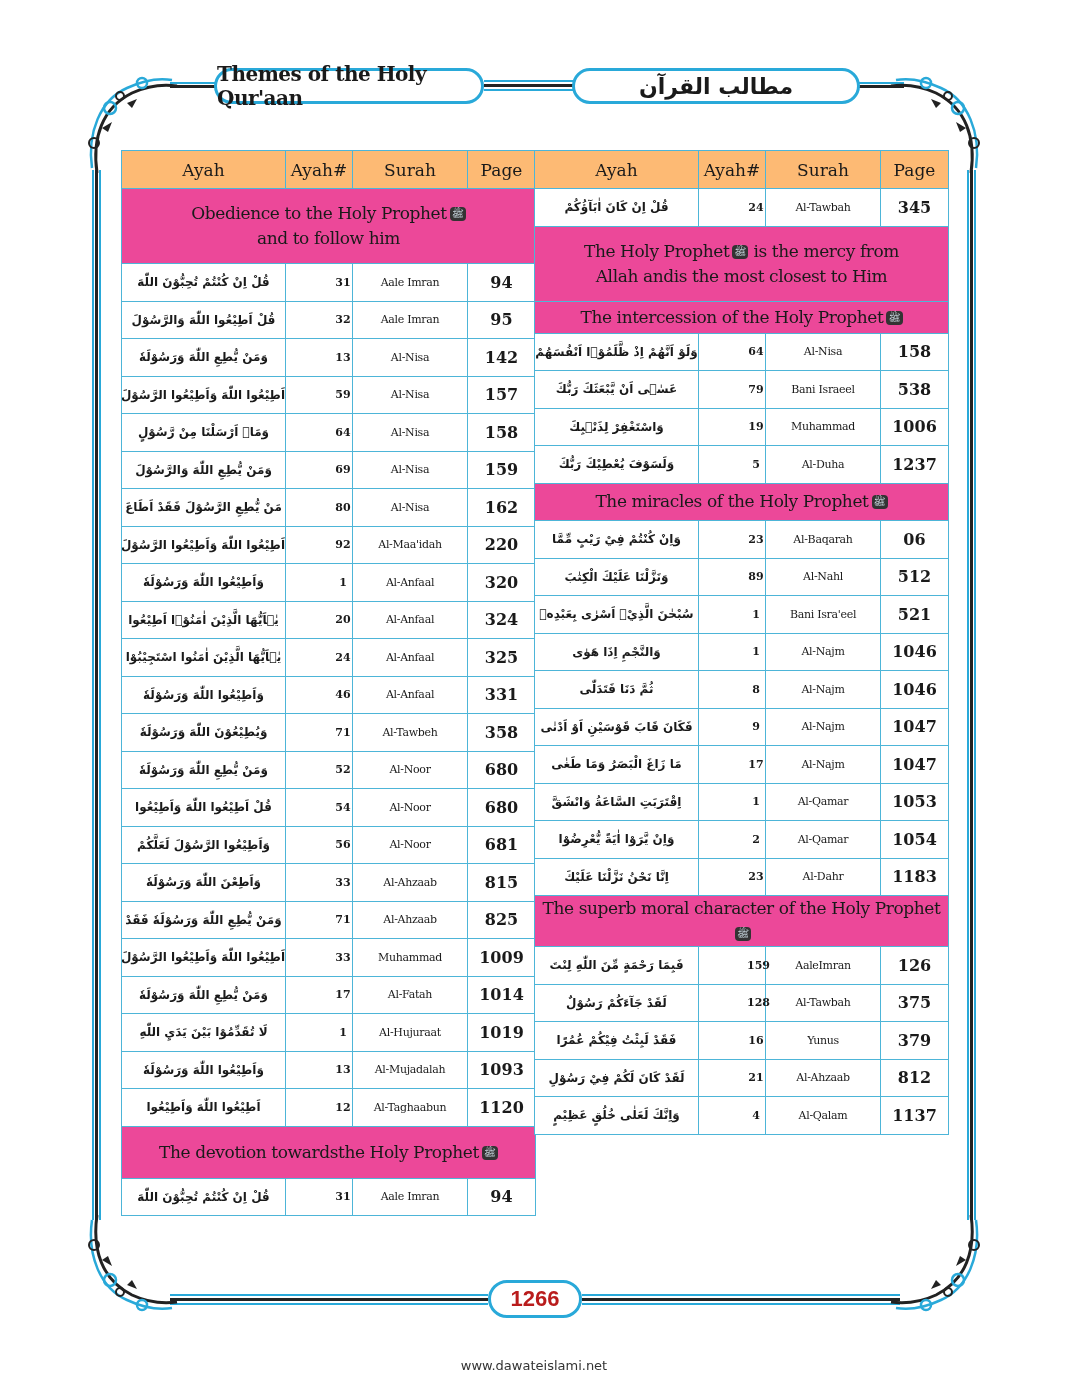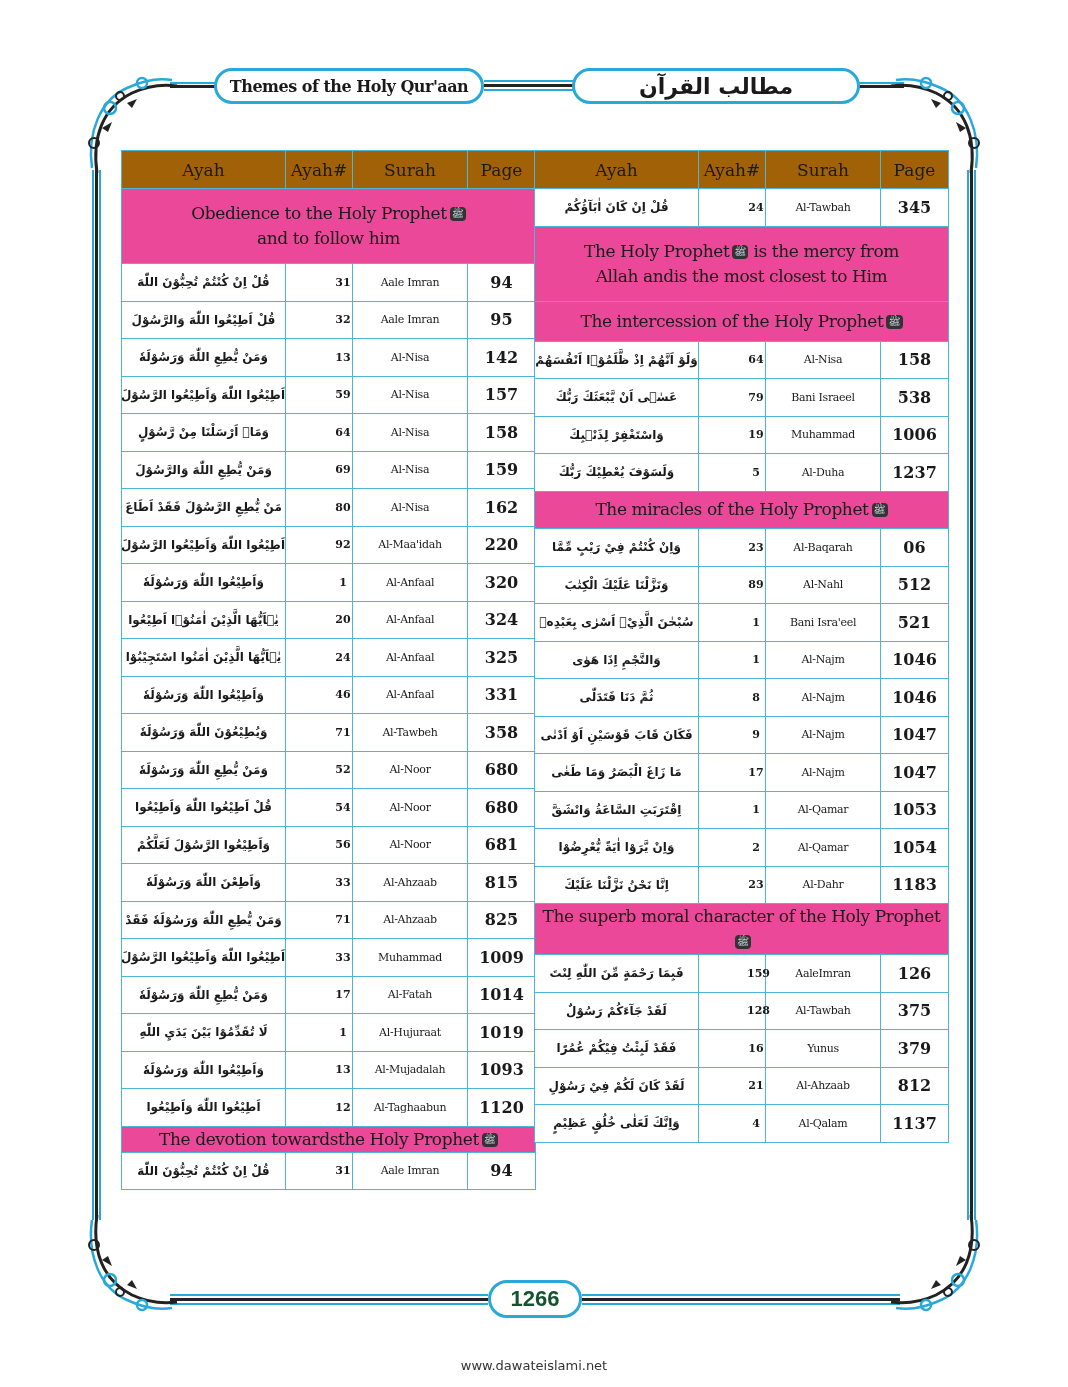--- a/index.html
+++ b/index.html
@@ -9,49 +9,49 @@
   
   .frame-line { position: absolute; background: #222; }
   .frame-line.cyan { background: #29a9d9; }
   .corner { position: absolute; width: 110px; height: 110px; }
 
   
   .pill { position: absolute; top: 68px; height: 36px; border: 3px solid #29a9d9;
           border-radius: 18px; background: #fff; display: flex; align-items: center;
           justify-content: center; box-sizing: border-box; }
   .pill-en { left: 214px; width: 270px; font-family: "DejaVu Serif", serif; font-weight: bold;
-             font-size: 16px; letter-spacing: -0.5px; }
+             font-size: 20px; letter-spacing: -0.5px; }
   .pill-ur { left: 572px; width: 288px; font-family: "DejaVu Sans", sans-serif; font-weight: bold;
              font-size: 22px; direction: rtl; }
 
   
   .tbl { position: absolute; top: 150px; border-collapse: collapse; table-layout: fixed; }
   .tbl td, .tbl th { border: 1px solid #4db5d8; padding: 0; text-align: center;
                      vertical-align: middle; box-sizing: border-box; }
-  .tbl th { background: #a16207; font-weight: normal; font-size: 17px; height: 38px;
+  .tbl th { background: #fdba74; font-weight: normal; font-size: 17px; height: 38px;
             font-family: "DejaVu Serif", serif; }
   .tbl td { height: 37.5px; font-size: 11px; background: #fff; }
   .tbl td.sec { background: #ec4899; font-size: 17px; line-height: 25px;
                 font-family: "DejaVu Serif", serif; letter-spacing: -0.4px; padding: 0 4px; }
   .tbl td.ar { direction: rtl; font-family: "DejaVu Sans", sans-serif; font-weight: bold;
                font-size: 12px; white-space: nowrap; overflow: hidden; }
   .tbl td.num { font-weight: bold; font-size: 11px; padding-left: 48px; }
   .tbl td.sur { font-size: 11px; font-weight: normal; letter-spacing: -0.3px; }
   .tbl td.pg  { font-weight: bold; font-size: 16px; }
   .salawat { display: inline-block; font-size: 10px; font-family: "DejaVu Sans", sans-serif;
              border-radius: 4px; background: #333; color: #e0f1fa; padding: 0 2px;
              line-height: 14px; vertical-align: 2px; margin-left: 3px; }
 
   #tbl-left { left: 121px; width: 414px; }
   #tbl-right { left: 534px; width: 414px; }
 
   .pagenum { position: absolute; left: 488px; top: 1280px; width: 94px; height: 38px;
              border: 3px solid #29a9d9; border-radius: 19px; background: #fff; box-sizing: border-box;
              display: flex; align-items: center; justify-content: center;
-             font-family: "Liberation Sans", sans-serif; font-size: 22px; font-weight: bold; color: #14532d; }
+             font-family: "Liberation Sans", sans-serif; font-size: 22px; font-weight: bold; color: #b91c1c; }
   .footer-url { position: absolute; left: 0; width: 1068px; top: 1358px; text-align: center;
                 font-family: "DejaVu Sans", sans-serif; font-size: 13px; color: #333; }
 </style>
 </head>
 <body>
 
 <div>
 
   <div class="frame-line cyan" style="left:92px;top:170px;width:2px;height:1050px;"></div>
   <div class="frame-line" style="left:95px;top:170px;width:3px;height:1050px;"></div>
@@ -272,21 +272,21 @@
         <td class="sur">Al-Mujadalah</td>
         <td class="pg">1093</td>
       </tr>
       <tr>
         <td class="ar">اَطِيْعُوا اللّٰهَ وَاَطِيْعُوا</td>
         <td class="num">12</td>
         <td class="sur">Al-Taghaabun</td>
         <td class="pg">1120</td>
       </tr>
       <tr>
-        <td colspan="4" class="sec" style="height: 26px;"><span>The devotion towardsthe Holy Prophet</span><span class="salawat">ﷺ</span></td>
+        <td colspan="4" class="sec" style="height: 52px;"><span>The devotion towardsthe Holy Prophet</span><span class="salawat">ﷺ</span></td>
       </tr>
       <tr>
         <td class="ar">قُلْ اِنْ كُنْتُمْ تُحِبُّوْنَ اللّٰهَ</td>
         <td class="num">31</td>
         <td class="sur">Aale Imran</td>
         <td class="pg">94</td>
       </tr>
     </tbody>
 </table>
 
@@ -309,21 +309,21 @@
       <tr>
         <td class="ar">قُلْ اِنْ كَانَ اٰبَآؤُكُمْ</td>
         <td class="num">24</td>
         <td class="sur">Al-Tawbah</td>
         <td class="pg">345</td>
       </tr>
       <tr>
         <td colspan="4" class="sec" style="height: 75px;"><span>The Holy Prophet</span><span class="salawat">ﷺ</span> <span>is the mercy from</span><br><span>Allah andis the most closest to Him</span></td>
       </tr>
       <tr>
-        <td colspan="4" class="sec" style="height: 40px; margin-left: 28px;"><span>The intercession of the Holy Prophet</span><span class="salawat">ﷺ</span></td>
+        <td colspan="4" class="sec" style="height: 32px; margin-left: 28px;"><span>The intercession of the Holy Prophet</span><span class="salawat">ﷺ</span></td>
       </tr>
       <tr>
         <td class="ar">وَلَوْ اَنَّهُمْ اِذْ ظَّلَمُوْۤا اَنْفُسَهُمْ</td>
         <td class="num">64</td>
         <td class="sur">Al-Nisa</td>
         <td class="pg">158</td>
       </tr>
       <tr>
         <td class="ar">عَسٰۤى اَنْ يَّبْعَثَكَ رَبُّكَ</td>
         <td class="num">79</td>

